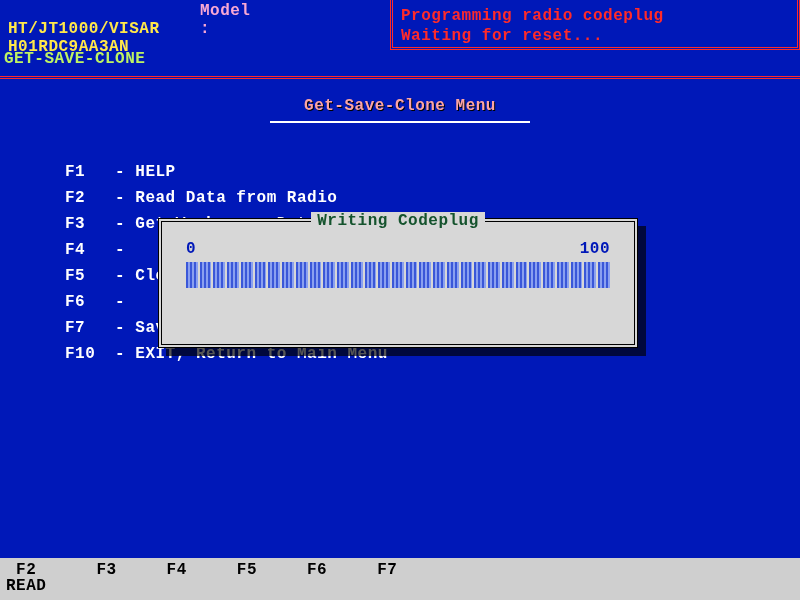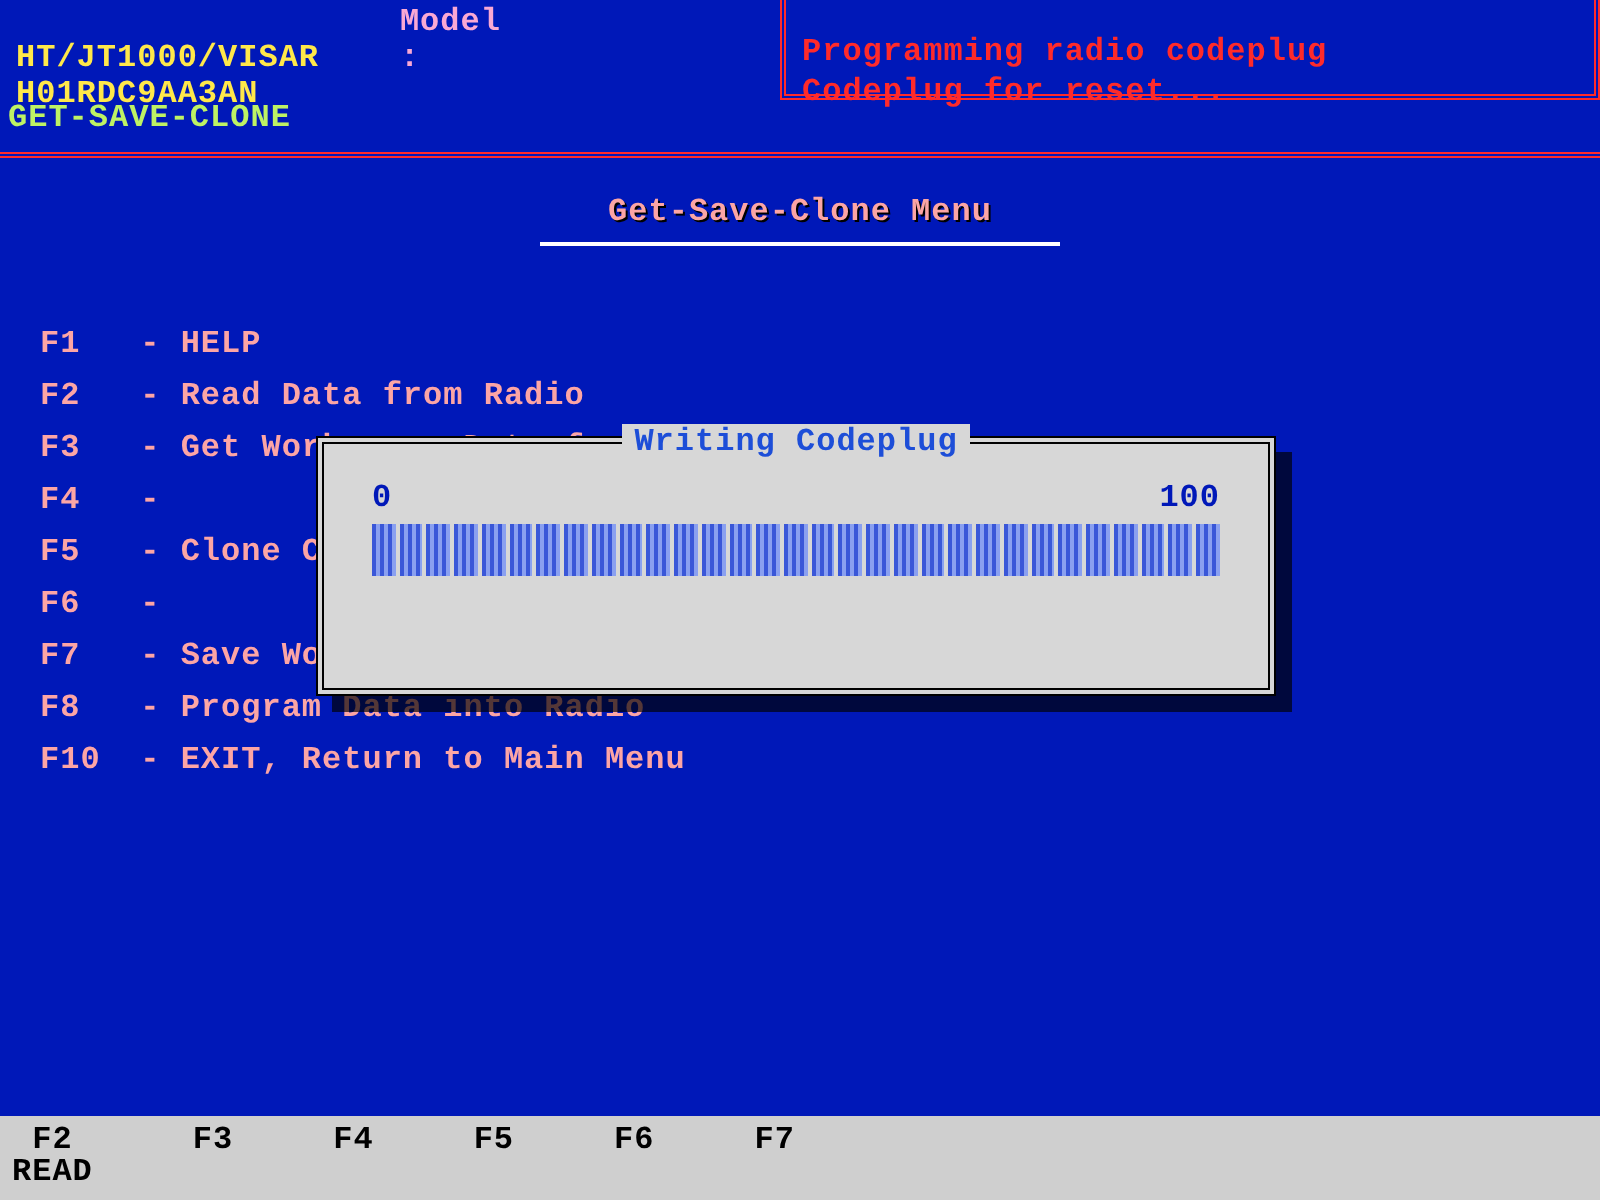--- a/index.html
+++ b/index.html
@@ -25,21 +25,21 @@
     flex: 0 0 390px;
     padding: 2px 8px;
     color: #ffe84a;
   }
   .top-left .labels { color: #f9a8d4; display:inline-block; width:70px;}
   .top-right {
     flex: 1;
     border: 3px double #ff2a2a;
     border-top: none;
     color: #ff2a2a;
-    padding: 16px 8px;
+    padding: 6px 8px;
     line-height: 20px;
   }
 
   .breadcrumb {
     color: #bef264;
     padding: 2px 4px 8px 4px;
     border-bottom: 3px double #ff2a2a;
     margin-top:-2px;
   }
 
@@ -48,42 +48,43 @@
     color: #fca5a5;
     margin: 18px auto 6px auto;
     padding-bottom: 6px;
     width: 260px;
     border-bottom: 2px solid #fff;
     text-shadow: 1px 1px 0 #000;
   }
 
   .menu {
     padding: 30px 20px 0 20px;
-    color: #fca5a5;
+    color: #ffffff;
     line-height: 26px;
+    margin-left: 45px;
   }
   .menu .row { white-space: nowrap; }
   .menu .key { display:inline-block; width:40px; }
 
   
   .dialog {
     position: absolute;
     left: 158px;
     top: 218px;
     width: 480px;
     height: 130px;
     background: #d7d7d7;
     border: 4px double #000;
     box-shadow: 8px 8px 0 #000a;
     padding: 4px 18px 12px 18px;
   }
   .dialog-title-row { text-align: center; margin-top:-14px; }
   .dialog-title {
     background: #d7d7d7;
-    color: #1d4ed8;
+    color: #14532d;
     padding: 0 6px;
     display: inline-block;
   }
   .scale { display:flex; justify-content: space-between; color:#0018b8; margin:10px 6px 4px 6px;}
   .bar-track {
     height: 26px;
     margin: 0 6px;
     display: flex;
     gap: 2px;
   }
@@ -113,37 +114,36 @@
   <div class="top-left">
     <div>
       <span>HT/JT1000/VISAR</span>
       &nbsp;&nbsp;
       <span class="labels">Model :</span>
       <span>H01RDC9AA3AN</span>
     </div>
   </div>
   <div class="top-right">
     <div>Programming radio codeplug</div>
-    <div>Codeplug for reset...</div>
+    <div>Waiting for reset...</div>
   </div>
 </div>
 
 <div class="breadcrumb">GET-SAVE-CLONE</div>
 
 <div class="title">Get-Save-Clone Menu</div>
 
 <div class="menu" id="menu">
     <div class="row"><span class="key">F1</span><span> - </span><span>HELP</span></div>
     <div class="row"><span class="key">F2</span><span> - </span><span>Read Data from Radio</span></div>
     <div class="row"><span class="key">F3</span><span> - </span><span>Get Workspace Data from Archive File</span></div>
     <div class="row"><span class="key">F4</span><span> - </span><span></span></div>
     <div class="row"><span class="key">F5</span><span> - </span><span>Clone Codeplug</span></div>
     <div class="row"><span class="key">F6</span><span> - </span><span></span></div>
     <div class="row"><span class="key">F7</span><span> - </span><span>Save Workspace Data to Archive File</span></div>
-    <div class="row"><span class="key">F8</span><span> - </span><span>Program Data into Radio</span></div>
     <div class="row"><span class="key">F10</span><span> - </span><span>EXIT, Return to Main Menu</span></div>
   </div>
 
 <div class="dialog">
   <div class="dialog-title-row">
     <span class="dialog-title">Writing Codeplug</span>
   </div>
   <div class="scale">
     <span>0</span>
     <span>100</span>

